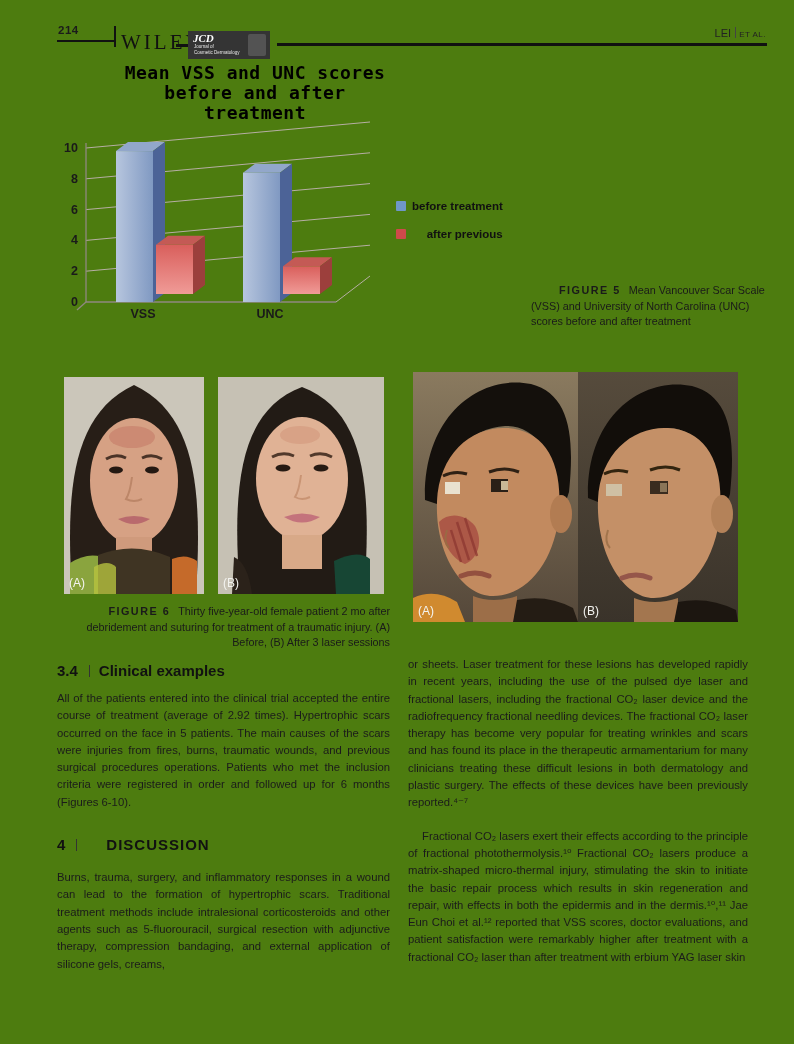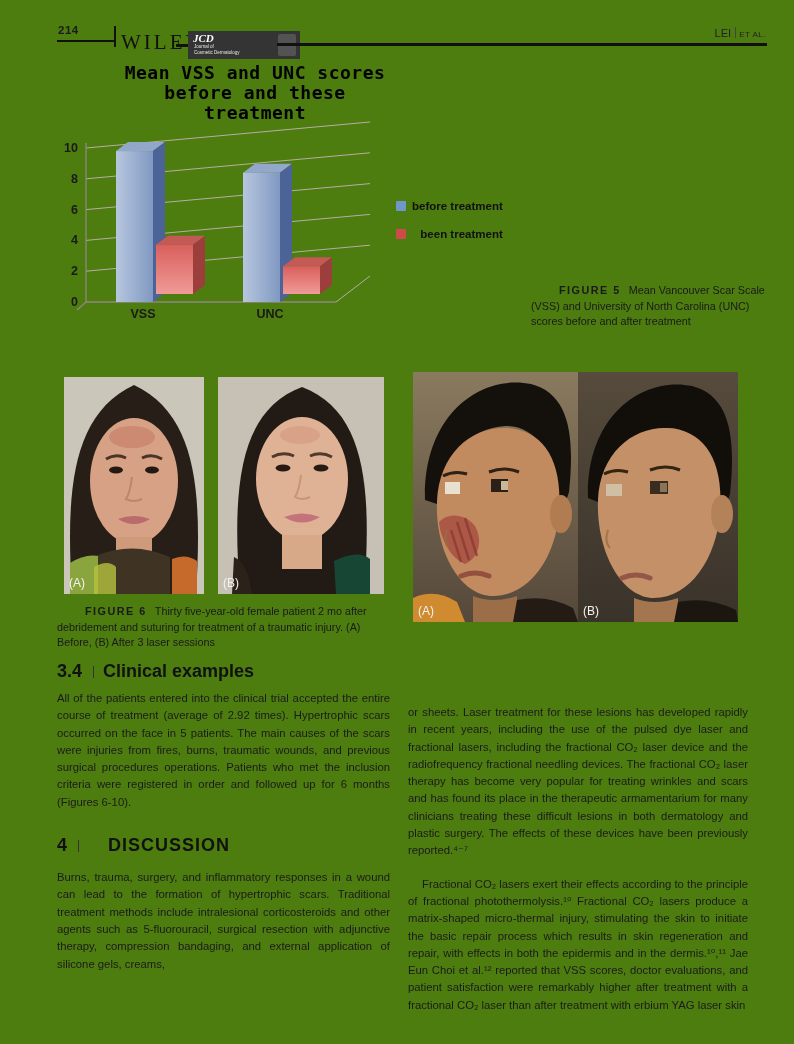--- a/index.html
+++ b/index.html
@@ -6,21 +6,21 @@
   .page{position:relative;width:794px;height:1044px;background:#4d7c0f;overflow:hidden;
         font-family:"Liberation Sans","DejaVu Sans",sans-serif;color:#1b1b1b;}
 
   
   .hdr-pageno{position:absolute;left:58px;top:24px;font-size:11.5px;font-weight:bold;letter-spacing:.5px;}
   .hdr-rule-left{position:absolute;left:57px;top:40px;width:58px;height:2px;background:#111;}
   .hdr-vbar{position:absolute;left:114px;top:26px;width:1.5px;height:21px;background:#111;}
   .hdr-wiley{position:absolute;left:121px;top:30px;font-family:"Liberation Serif","DejaVu Serif",serif;
              font-size:21px;letter-spacing:3px;color:#111;}
   .hdr-dash{position:absolute;left:176px;top:44px;width:12px;height:2.5px;background:#111;}
-  .hdr-logo{position:absolute;left:188px;top:31px;width:68px;height:28px;background:#343434;overflow:hidden;padding-left:44px;}
+  .hdr-logo{position:absolute;left:188px;top:31px;width:82px;height:28px;background:#343434;overflow:hidden;}
   .hdr-logo .jcd{position:absolute;left:5px;top:1px;color:#fff;font-family:"Liberation Serif","DejaVu Serif",serif;
                  font-style:italic;font-weight:bold;font-size:11px;}
   .hdr-logo .jl1{position:absolute;left:6px;top:13px;color:#e8e8e8;font-size:4.5px;}
   .hdr-logo .jl2{position:absolute;left:6px;top:19px;color:#e8e8e8;font-size:4.5px;}
   .hdr-logo .ghost{position:absolute;right:4px;top:3px;width:18px;height:22px;background:#6e6e6e;opacity:.55;border-radius:2px;}
   .hdr-rule-right{position:absolute;left:277px;top:43px;width:490px;height:2.5px;background:#111;}
   .hdr-running{position:absolute;right:28px;top:27px;font-size:11px;color:#222;}
   .hdr-running .sep{display:inline-block;width:1px;height:11px;background:#444;margin:0 3px 0 4px;vertical-align:-1px;}
   .hdr-running .etal{font-size:8px;letter-spacing:.5px;}
 
@@ -31,37 +31,37 @@
   #chart-svg{position:absolute;left:58px;top:110px;}
   .legend{position:absolute;left:396px;top:200px;}
   .legend-row{display:flex;align-items:center;margin-bottom:16px;justify-content:space-between;}
   .legend-swatch{width:10px;height:10px;margin-right:6px;border-radius:1px;}
   .legend-label{font-size:11.5px;font-weight:bold;color:#111;}
 
   
   .figcap{font-size:10.8px;line-height:15.5px;color:#1a1a1a;}
   .figcap .figlabel{font-weight:bold;letter-spacing:1.5px;margin-right:8px;padding-left:28px;}
   .cap5{position:absolute;left:531px;top:283px;width:247px;}
-  .cap6{position:absolute;left:57px;top:604px;width:333px;}
+  .cap6{position:absolute;left:57px;top:604px;width:333px;text-align:right;}
   .cap7{position:absolute;left:410px;top:634px;width:338px;}
 
   
   .photo{position:absolute;overflow:hidden;}
   .photo svg{display:block;}
   .photo-label{position:absolute;left:5px;bottom:4px;color:#f3f3ef;font-size:12px;}
   .p6a{left:64px;top:377px;width:140px;height:217px;}
   .p6b{left:218px;top:377px;width:166px;height:217px;}
   .p7a{left:413px;top:372px;width:165px;height:250px;}
   .p7b{left:578px;top:372px;width:160px;height:250px;}
 
   
   .col{position:absolute;font-size:11.3px;line-height:17.3px;text-align:justify;}
   .col-left{left:57px;top:662px;width:333px;}
-  .col-right{left:408px;top:704px;width:340px;}
-  .sec-head{font-weight:bold;font-size:18px;text-align:left;line-height:18px;margin:0 0 10px 0;color:#111;}
+  .col-right{left:408px;top:656px;width:340px;}
+  .sec-head{font-weight:bold;font-size:15px;text-align:left;line-height:18px;margin:0 0 10px 0;color:#111;}
   .sec-head .hd-bar{display:inline-block;width:1px;height:12px;background:#333;margin:0 9px 0 11px;vertical-align:-1px;}
   .sec-head.caps .sec-title{letter-spacing:1px;padding-left:20px;}
   .para{margin:0 0 0 0;}
   .gap-discussion{margin-top:25px;}
   .para-after-head{margin-top:15px;}
   .indent{text-indent:14px;}
   .rc-p2{margin-top:16px;}
 </style>
 </head>
 <body>
@@ -79,21 +79,21 @@
     <span class="jl2">Cosmetic Dermatology</span>
     <span class="ghost"></span>
   </div>
   <div class="hdr-rule-right"></div>
   <div class="hdr-running">
     <span>LEI</span><span class="sep"></span><span class="etal">ET AL.</span>
   </div>
 
   <div class="chart-title">
     <div>Mean VSS and UNC scores</div>
-    <div>before and these treatment</div>
+    <div>before and after treatment</div>
   </div>
   <svg id="chart-svg" width="332" height="222">
       <defs>
         <linearGradient id="fg0" x1="0" y1="0" x2="1" y2="0">
           <stop offset="0" stop-color="#b7c6de"></stop>
           <stop offset="1" stop-color="#8099c2"></stop>
         </linearGradient>
         <linearGradient id="fg1" x1="0" y1="0" x2="0" y2="1">
           <stop offset="0" stop-color="#d95f5c"></stop>
           <stop offset="1" stop-color="#f09b97"></stop>
@@ -129,21 +129,21 @@
       <text x="85" y="208" text-anchor="middle" font-size="12.5" font-weight="bold" fill="#1a1a1a" font-family="Liberation Sans, DejaVu Sans, sans-serif">VSS</text>
       <text x="212" y="208" text-anchor="middle" font-size="12.5" font-weight="bold" fill="#1a1a1a" font-family="Liberation Sans, DejaVu Sans, sans-serif">UNC</text>
     </svg>
   <div class="legend">
     <div class="legend-row">
       <span class="legend-swatch" style="background: rgb(111, 151, 201);"></span>
       <span class="legend-label">before treatment</span>
     </div>
     <div class="legend-row">
       <span class="legend-swatch" style="background: rgb(207, 74, 74);"></span>
-      <span class="legend-label">been treatment</span>
+      <span class="legend-label">after previous</span>
     </div>
   </div>
   <div class="figcap cap5">
     <span class="figlabel">FIGURE 5</span><span>Mean Vancouver Scar Scale (VSS) and University of North Carolina (UNC) scores before and after treatment</span>
   </div>
 
   <div class="photo p6a">
     <svg width="140" height="217" viewBox="0 0 140 217">
       <rect width="140" height="217" fill="#cbc6ba"></rect>
       <path d="M8,217 C2,118 6,38 70,8 C134,38 138,118 132,217 Z" fill="#271e17"></path>

